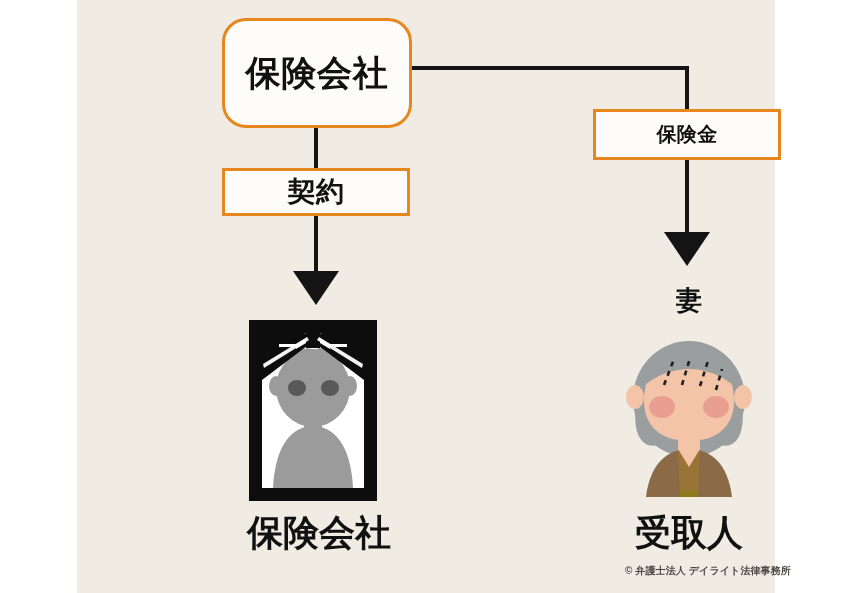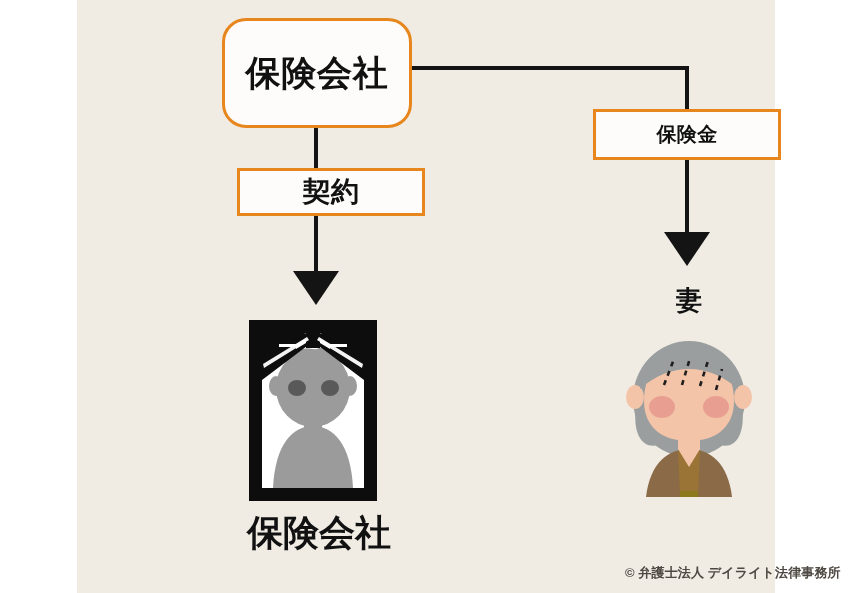--- a/index.html
+++ b/index.html
@@ -44,21 +44,21 @@
     letter-spacing: 0.02em;
     white-space: nowrap;
   }
   #box-company {
     left: 145px; top: 18px;
     width: 190px; height: 110px;
     font-size: 35px;
     border-radius: 24px;
   }
   #box-contract {
-    left: 160px; top: 168px;
+    left: 145px; top: 168px;
     width: 188px; height: 48px;
     font-size: 28px;
   }
   #box-payout {
     left: 516px; top: 109px;
     width: 188px; height: 51px;
     font-size: 20px;
   }
 
   
@@ -107,21 +107,21 @@
     position: absolute;
     left: 541px; top: 333px;
     width: 142px; height: 168px;
   }
   #widow svg { display: block; }
 
   
   #copyright {
     position: absolute;
     left: 548px; top: 564px;
-    font-size: 13px;
+    font-size: 10px;
     font-weight: bold;
     color: #4d4942;
     white-space: nowrap;
     letter-spacing: 0.01em;
   }
 </style>
 </head>
 <body>
 
 <div id="stage">
@@ -223,17 +223,18 @@
         <path d="M60 116 L71 134 L82 116 Z" fill="#f4c4a8"></path>
 
         <rect x="62" y="158" width="18" height="6" fill="#8d7a1d"></rect>
       </svg>
     </div>
 
     <div class="caption" id="label-wife">妻</div>
 
     <div class="caption" id="caption-deceased">保険会社</div>
 
+    <div class="caption" id="caption-receiver">受取人</div>
 
     <div id="copyright">© 弁護士法人 デイライト法律事務所</div>
 
   </div>
 </div>
 
 </body></html>

